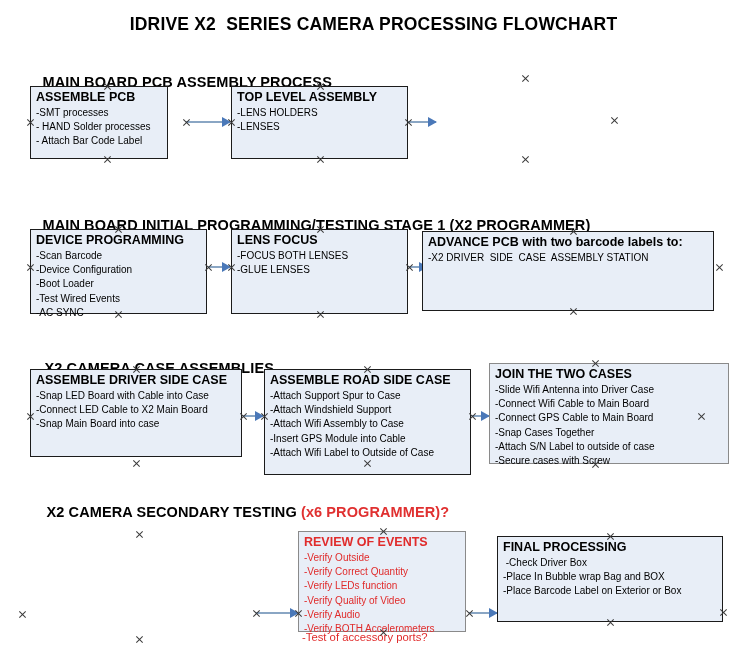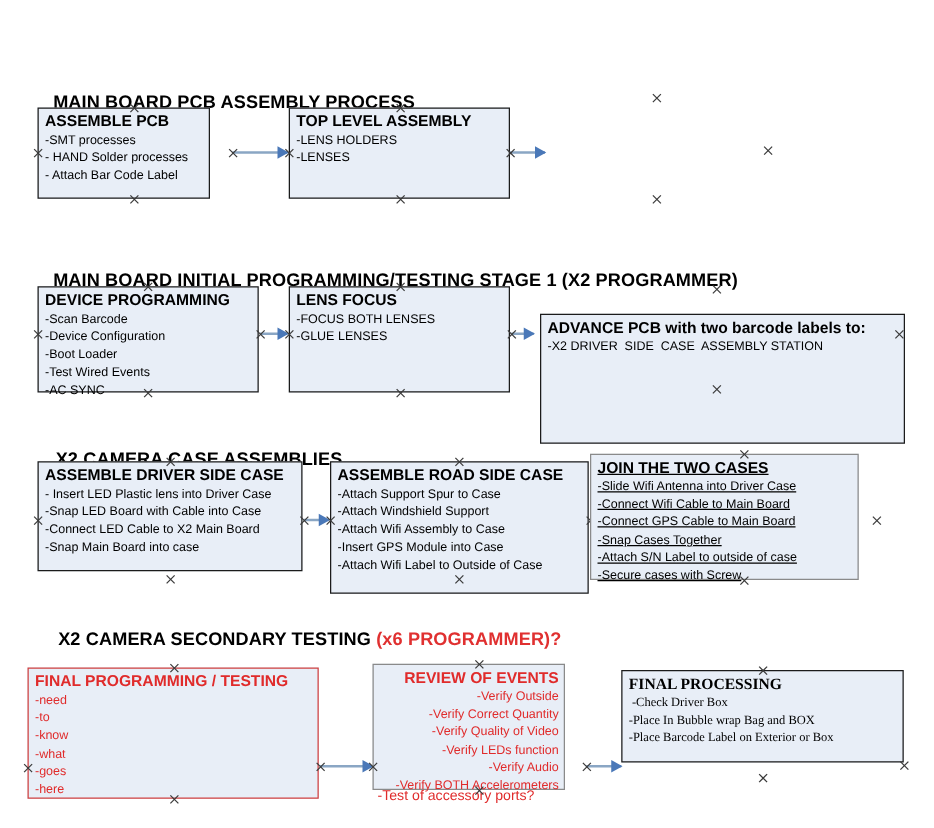--- a/index.html
+++ b/index.html
@@ -119,20 +119,21 @@
     line-height: 14.2px;
     white-space: pre;
     color: #e02b2b;
   }
 </style>
 </head>
 <body>
 
 <div id="canvas">
 
+  <div class="doc-title">IDRIVE X2  SERIES CAMERA PROCESSING FLOWCHART</div>
 
   <div class="section-title" style="left:26px; top:58px;">
     <span>MAIN BOARD PCB ASSEMBLY PROCESS</span>
   </div>
 
   <div class="node dark-edge" style="left:30px; top:86px; width:138px; height:73px;">
     <div class="node-title">ASSEMBLE PCB</div>
     <div class="node-line">-SMT processes</div>
     <div class="node-line">- HAND Solder processes</div>
     <div class="node-line">- Attach Bar Code Label</div>
@@ -184,112 +185,102 @@
     <div class="node-line">-FOCUS BOTH LENSES</div>
     <div class="node-line">-GLUE LENSES</div>
   </div>
   <div class="handle" style="left:320px; top:229px;"></div>
   <div class="handle" style="left:320px; top:314px;"></div>
   <div class="handle" style="left:231px; top:267px;"></div>
 
   <div class="connector" style="left:409px; top:266px; width:18px;"></div>
   <div class="handle" style="left:409px; top:267px;"></div>
 
-  <div class="node dark-edge" style="left:432px; top:231px; width:292px; height:104px;margin-top:20px;">
+  <div class="node dark-edge" style="left:422px; top:231px; width:292px; height:80px;">
     <div class="node-title">ADVANCE PCB with two barcode labels to:</div>
     <div class="node-line">-X2 DRIVER  SIDE  CASE  ASSEMBLY STATION</div>
   </div>
   <div class="handle" style="left:573px; top:231px;"></div>
   <div class="handle" style="left:573px; top:311px;"></div>
   <div class="handle" style="left:719px; top:267px;"></div>
 
   <div class="section-title" style="left:28px; top:344px;">
     <span>X2 CAMERA CASE ASSEMBLIES</span>
   </div>
 
   <div class="node dark-edge" style="left:30px; top:369px; width:212px; height:88px;">
     <div class="node-title">ASSEMBLE DRIVER SIDE CASE</div>
-    <div class="node-line">- Insert LED Plastic lens into Driver Case</div>
     <div class="node-line">-Snap LED Board with Cable into Case</div>
     <div class="node-line">-Connect LED Cable to X2 Main Board</div>
     <div class="node-line">-Snap Main Board into case</div>
   </div>
   <div class="handle" style="left:136px; top:369px;"></div>
   <div class="handle" style="left:136px; top:463px;"></div>
   <div class="handle" style="left:30px;  top:416px;"></div>
 
   <div class="connector" style="left:243px; top:415px; width:20px;"></div>
   <div class="handle" style="left:243px; top:416px;"></div>
 
   <div class="node dark-edge" style="left:264px; top:369px; width:207px; height:106px;">
     <div class="node-title">ASSEMBLE ROAD SIDE CASE</div>
     <div class="node-line">-Attach Support Spur to Case</div>
     <div class="node-line">-Attach Windshield Support</div>
     <div class="node-line">-Attach Wifi Assembly to Case</div>
-    <div class="node-line">-Insert GPS Module into Case</div>
+    <div class="node-line">-Insert GPS Module into Cable</div>
     <div class="node-line">-Attach Wifi Label to Outside of Case</div>
   </div>
   <div class="handle" style="left:367px; top:369px;"></div>
   <div class="handle" style="left:367px; top:463px;"></div>
   <div class="handle" style="left:264px; top:416px;"></div>
 
   <div class="connector" style="left:472px; top:415px; width:17px;"></div>
   <div class="handle" style="left:472px; top:416px;"></div>
 
-  <div class="node" style="left:472px; top:363px; width:215px; height:101px;text-decoration:underline;">
+  <div class="node" style="left:489px; top:363px; width:240px; height:101px;">
     <div class="node-title">JOIN THE TWO CASES</div>
     <div class="node-line">-Slide Wifi Antenna into Driver Case</div>
     <div class="node-line">-Connect Wifi Cable to Main Board</div>
     <div class="node-line">-Connect GPS Cable to Main Board</div>
     <div class="node-line">-Snap Cases Together</div>
     <div class="node-line">-Attach S/N Label to outside of case</div>
     <div class="node-line">-Secure cases with Screw</div>
   </div>
   <div class="handle" style="left:595px; top:363px;"></div>
   <div class="handle" style="left:595px; top:464px;"></div>
   <div class="handle" style="left:701px; top:416px;"></div>
 
   <div class="section-title" style="left:30px; top:488px;">
     <span>X2 CAMERA SECONDARY TESTING </span><span class="accent-red">(x6 PROGRAMMER)?</span>
   </div>
 
-  <div class="node red-edge red-text" style="left:22px; top:534px; width:233px; height:105px;">
-    <div class="node-title">FINAL PROGRAMMING / TESTING</div>
-    <div class="node-line">-need</div>
-    <div class="node-line">-to</div>
-    <div class="node-line">-know</div>
-    <div class="node-line">-what</div>
-    <div class="node-line">-goes</div>
-    <div class="node-line">-here</div>
-  </div>
   <div class="handle" style="left:139px; top:534px;"></div>
   <div class="handle" style="left:139px; top:639px;"></div>
   <div class="handle" style="left:22px;  top:614px;"></div>
 
   <div class="connector" style="left:256px; top:612px; width:42px;"></div>
   <div class="handle" style="left:256px; top:613px;"></div>
 
-  <div class="node red-text" style="left:298px; top:531px; width:154px; height:101px;text-align:right;">
+  <div class="node red-text" style="left:298px; top:531px; width:168px; height:101px;">
     <div class="node-title">REVIEW OF EVENTS</div>
     <div class="node-line">-Verify Outside</div>
     <div class="node-line">-Verify Correct Quantity</div>
+    <div class="node-line">-Verify LEDs function</div>
     <div class="node-line">-Verify Quality of Video</div>
-    <div class="node-line">-Verify LEDs function</div>
     <div class="node-line">-Verify Audio</div>
     <div class="node-line">-Verify BOTH Accelerometers</div>
   </div>
   <div class="spill" style="left:302px; top:630px;">-Test of accessory ports?</div>
   <div class="handle" style="left:383px; top:531px;"></div>
   <div class="handle" style="left:383px; top:632px;"></div>
   <div class="handle" style="left:298px; top:613px;"></div>
 
   <div class="connector" style="left:469px; top:612px; width:28px;"></div>
   <div class="handle" style="left:469px; top:613px;"></div>
 
-  <div class="node dark-edge" style="left:497px; top:536px; width:226px; height:74px;font-family:Liberation Serif, serif;">
+  <div class="node dark-edge" style="left:497px; top:536px; width:226px; height:86px;">
     <div class="node-title">FINAL PROCESSING</div>
     <div class="node-line"> -Check Driver Box</div>
     <div class="node-line">-Place In Bubble wrap Bag and BOX</div>
     <div class="node-line">-Place Barcode Label on Exterior or Box</div>
   </div>
   <div class="handle" style="left:610px; top:536px;"></div>
   <div class="handle" style="left:610px; top:622px;"></div>
   <div class="handle" style="left:723px; top:612px;"></div>
 
 </div>

